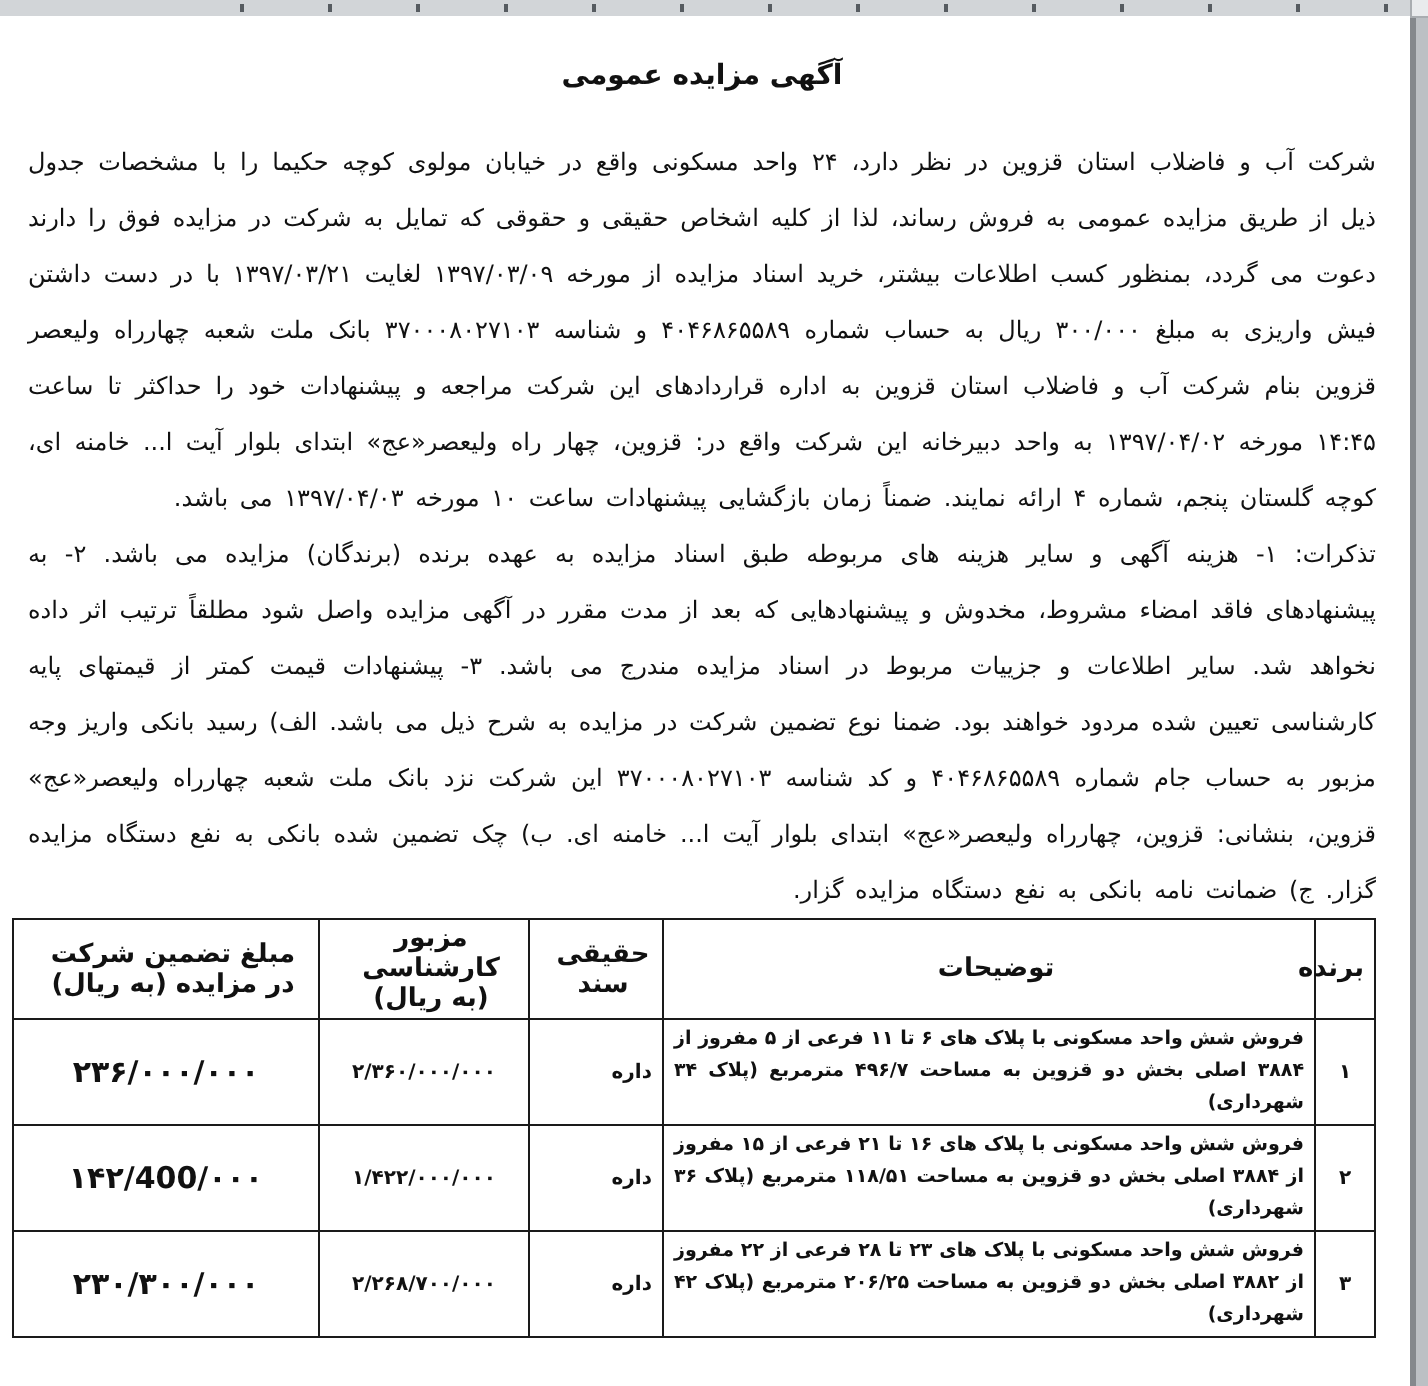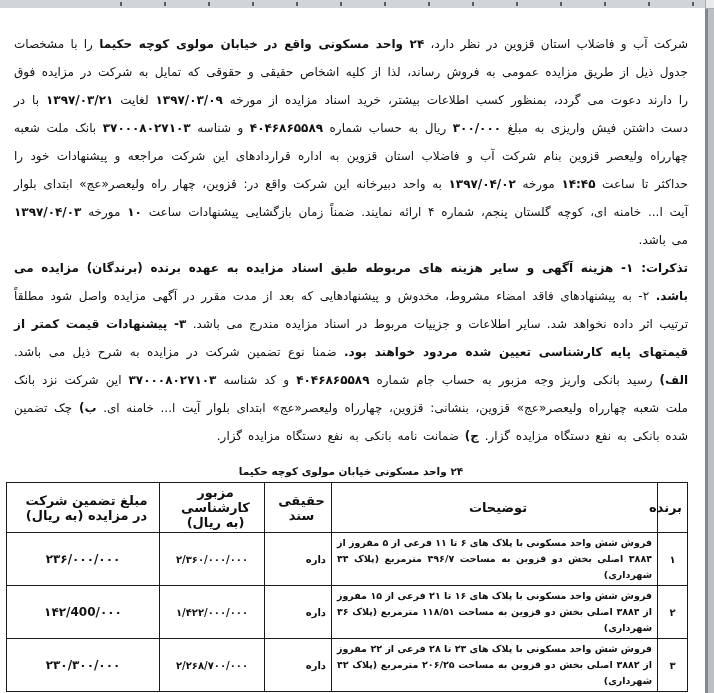--- a/index.html
+++ b/index.html
@@ -35,55 +35,55 @@
     padding:22px 17px 0 14px;box-sizing:border-box;color:#111;
     overflow:hidden;
   }
   .title{
     text-align:center;font-size:14px;font-weight:bold;margin:0 0 21px 0;
   }
   .para{
     margin:0;font-size:12px;line-height:28px;text-align:justify;
     text-justify:inter-word;word-spacing:2px;
   }
-  .b{font-weight:bold;}
+  .b{font-weight:normal;}
   .tbl-caption{
     text-align:center;font-weight:bold;font-size:10.5px;margin:15px 0 5px 0;
   }
   table.units{
     width:681px;border-collapse:collapse;table-layout:fixed;margin:0 auto;
     direction:rtl;
   }
   table.units th,table.units td{
     border:1.2px solid #1a1a1a;padding:2px 5px;box-sizing:border-box;
     font-weight:bold;color:#111;
   }
   table.units th{font-size:13px;height:26px;text-align:center;vertical-align:middle;padding-left:12px;}
   table.units td{height:38px;vertical-align:middle;}
   td.c-no{font-size:10px;text-align:center;}
   td.c-desc{font-size:9.5px;line-height:16px;text-align:justify;text-justify:inter-word;}
   td.c-deed{font-size:10px;text-align:right;}
   td.c-price{font-size:10px;text-align:center;}
-  td.c-deposit{font-size:12px;text-align:center;}
+  td.c-deposit{font-size:15px;text-align:center;}
 </style>
 </head>
 <body>
 
 <div class="ruler">
   <div class="ruler-ticks"></div>
 </div>
 <div class="corner-box"></div>
 <div class="edge-strip"></div>
 
 <div class="page">
+  <h1 class="title">آگهی مزایده عمومی</h1>
 
   <p class="para" id="para1"><span>شرکت آب و فاضلاب استان قزوین در نظر دارد، </span><span class="b">۲۴ واحد مسکونی واقع در خیابان مولوی کوچه حکیما</span><span> را با مشخصات جدول ذیل از طریق مزایده عمومی به فروش رساند، لذا از کلیه اشخاص حقیقی و حقوقی که تمایل به شرکت در مزایده فوق را دارند دعوت می گردد، بمنظور کسب اطلاعات بیشتر، خرید اسناد مزایده از مورخه </span><span class="b">۱۳۹۷/۰۳/۰۹</span><span> لغایت </span><span class="b">۱۳۹۷/۰۳/۲۱</span><span> با در دست داشتن فیش واریزی به مبلغ </span><span class="b">۳۰۰/۰۰۰</span><span> ریال به حساب شماره </span><span class="b">۴۰۴۶۸۶۵۵۸۹</span><span> و شناسه </span><span class="b">۳۷۰۰۰۸۰۲۷۱۰۳</span><span> بانک ملت شعبه چهارراه ولیعصر قزوین بنام شرکت آب و فاضلاب استان قزوین به اداره قراردادهای این شرکت مراجعه و پیشنهادات خود را حداکثر تا ساعت </span><span class="b">۱۴:۴۵</span><span> مورخه </span><span class="b">۱۳۹۷/۰۴/۰۲</span><span> به واحد دبیرخانه این شرکت واقع در: قزوین، چهار راه ولیعصر«عج» ابتدای بلوار آیت ا... خامنه ای، کوچه گلستان پنجم، شماره ۴ ارائه نمایند. ضمناً زمان بازگشایی پیشنهادات ساعت </span><span class="b">۱۰</span><span> مورخه </span><span class="b">۱۳۹۷/۰۴/۰۳</span><span> می باشد.</span></p>
   <p class="para" id="para2"><span class="b">تذکرات: ۱- هزینه آگهی و سایر هزینه های مربوطه طبق اسناد مزایده به عهده برنده (برندگان) مزایده می باشد.</span><span> ۲- به پیشنهادهای فاقد امضاء مشروط، مخدوش و پیشنهادهایی که بعد از مدت مقرر در آگهی مزایده واصل شود مطلقاً ترتیب اثر داده نخواهد شد. سایر اطلاعات و جزییات مربوط در اسناد مزایده مندرج می باشد. </span><span class="b">۳- پیشنهادات قیمت کمتر از قیمتهای پایه کارشناسی تعیین شده مردود خواهند بود.</span><span> ضمنا نوع تضمین شرکت در مزایده به شرح ذیل می باشد. </span><span class="b">الف)</span><span> رسید بانکی واریز وجه مزبور به حساب جام شماره </span><span class="b">۴۰۴۶۸۶۵۵۸۹</span><span> و کد شناسه </span><span class="b">۳۷۰۰۰۸۰۲۷۱۰۳</span><span> این شرکت نزد بانک ملت شعبه چهارراه ولیعصر«عج» قزوین، بنشانی: قزوین، چهارراه ولیعصر«عج» ابتدای بلوار آیت ا... خامنه ای. </span><span class="b">ب)</span><span> چک تضمین شده بانکی به نفع دستگاه مزایده گزار. </span><span class="b">ج)</span><span> ضمانت نامه بانکی به نفع دستگاه مزایده گزار.</span></p>
 
-  <div class="tbl-caption">۲۴ واحد مسکونی خیابان مولوی کوچه حکیما</div>
 
   <table class="units">
     <colgroup>
       <col style="width:30px">
       <col style="width:326px">
       <col style="width:67px">
       <col style="width:105px">
       <col style="width:153px">
     </colgroup>
     <thead>

